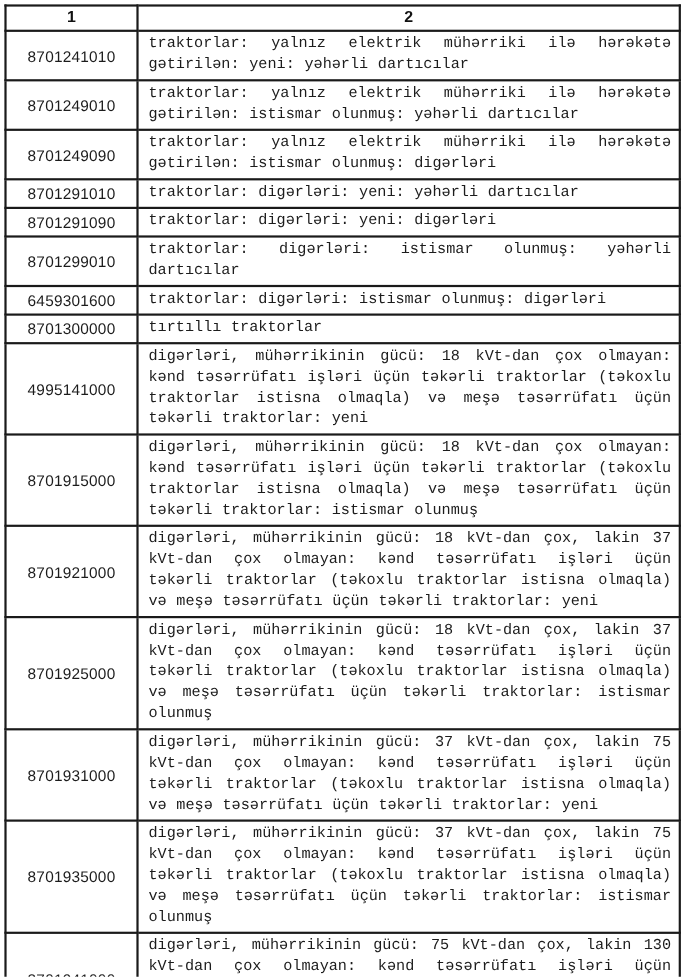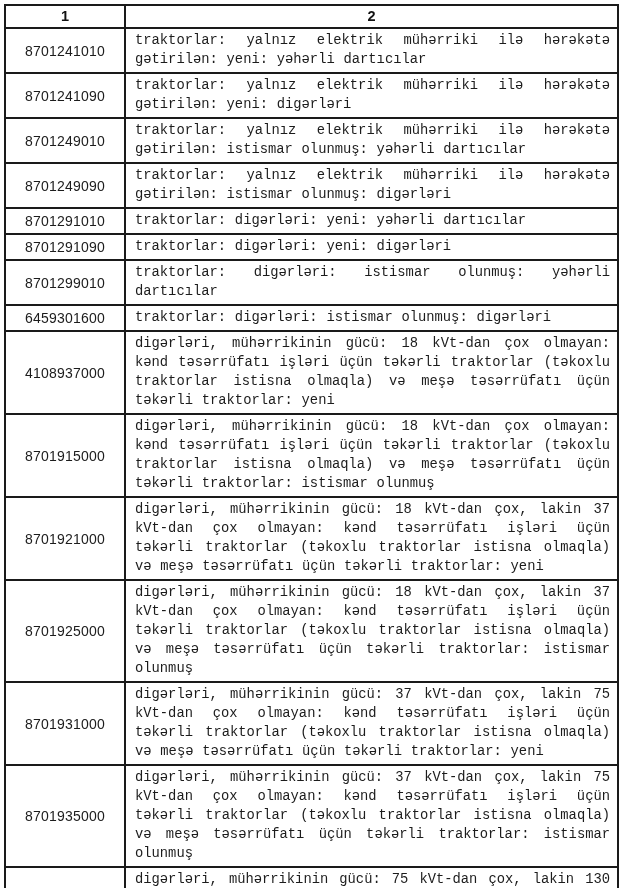--- a/index.html
+++ b/index.html
@@ -76,24 +76,20 @@
         <th>1</th>
         <th>2</th>
       </tr>
     </thead>
     <tbody id="rows">
   <tr>
     <td class="code">8701241010</td>
     <td class="desc">traktorlar: yalnız elektrik mühərriki ilə hərəkətə gətirilən: yeni: yəhərli dartıcılar</td>
   </tr>
 
-  <tr>
-    <td class="code">8701241090</td>
-    <td class="desc">traktorlar: yalnız elektrik mühərriki ilə hərəkətə gətirilən: yeni: digərləri</td>
-  </tr>
 
   <tr>
     <td class="code">8701249010</td>
     <td class="desc">traktorlar: yalnız elektrik mühərriki ilə hərəkətə gətirilən: istismar olunmuş: yəhərli dartıcılar</td>
   </tr>
 
   <tr>
     <td class="code">8701249090</td>
     <td class="desc">traktorlar: yalnız elektrik mühərriki ilə hərəkətə gətirilən: istismar olunmuş: digərləri</td>
   </tr>
@@ -111,23 +107,27 @@
   <tr>
     <td class="code">8701299010</td>
     <td class="desc">traktorlar: digərləri: istismar olunmuş: yəhərli dartıcılar</td>
   </tr>
 
   <tr>
     <td class="code">6459301600</td>
     <td class="desc">traktorlar: digərləri: istismar olunmuş: digərləri</td>
   </tr>
 
+  <tr>
+    <td class="code">8701300000</td>
+    <td class="desc">tırtıllı traktorlar</td>
+  </tr>
 
   <tr>
-    <td class="code">4108937000</td>
+    <td class="code">4995141000</td>
     <td class="desc">digərləri, mühərrikinin gücü: 18 kVt-dan çox olmayan: kənd təsərrüfatı işləri üçün təkərli traktorlar (təkoxlu traktorlar istisna olmaqla) və meşə təsərrüfatı üçün təkərli traktorlar: yeni</td>
   </tr>
 
   <tr>
     <td class="code">8701915000</td>
     <td class="desc">digərləri, mühərrikinin gücü: 18 kVt-dan çox olmayan: kənd təsərrüfatı işləri üçün təkərli traktorlar (təkoxlu traktorlar istisna olmaqla) və meşə təsərrüfatı üçün təkərli traktorlar: istismar olunmuş</td>
   </tr>
 
   <tr>
     <td class="code">8701921000</td>

